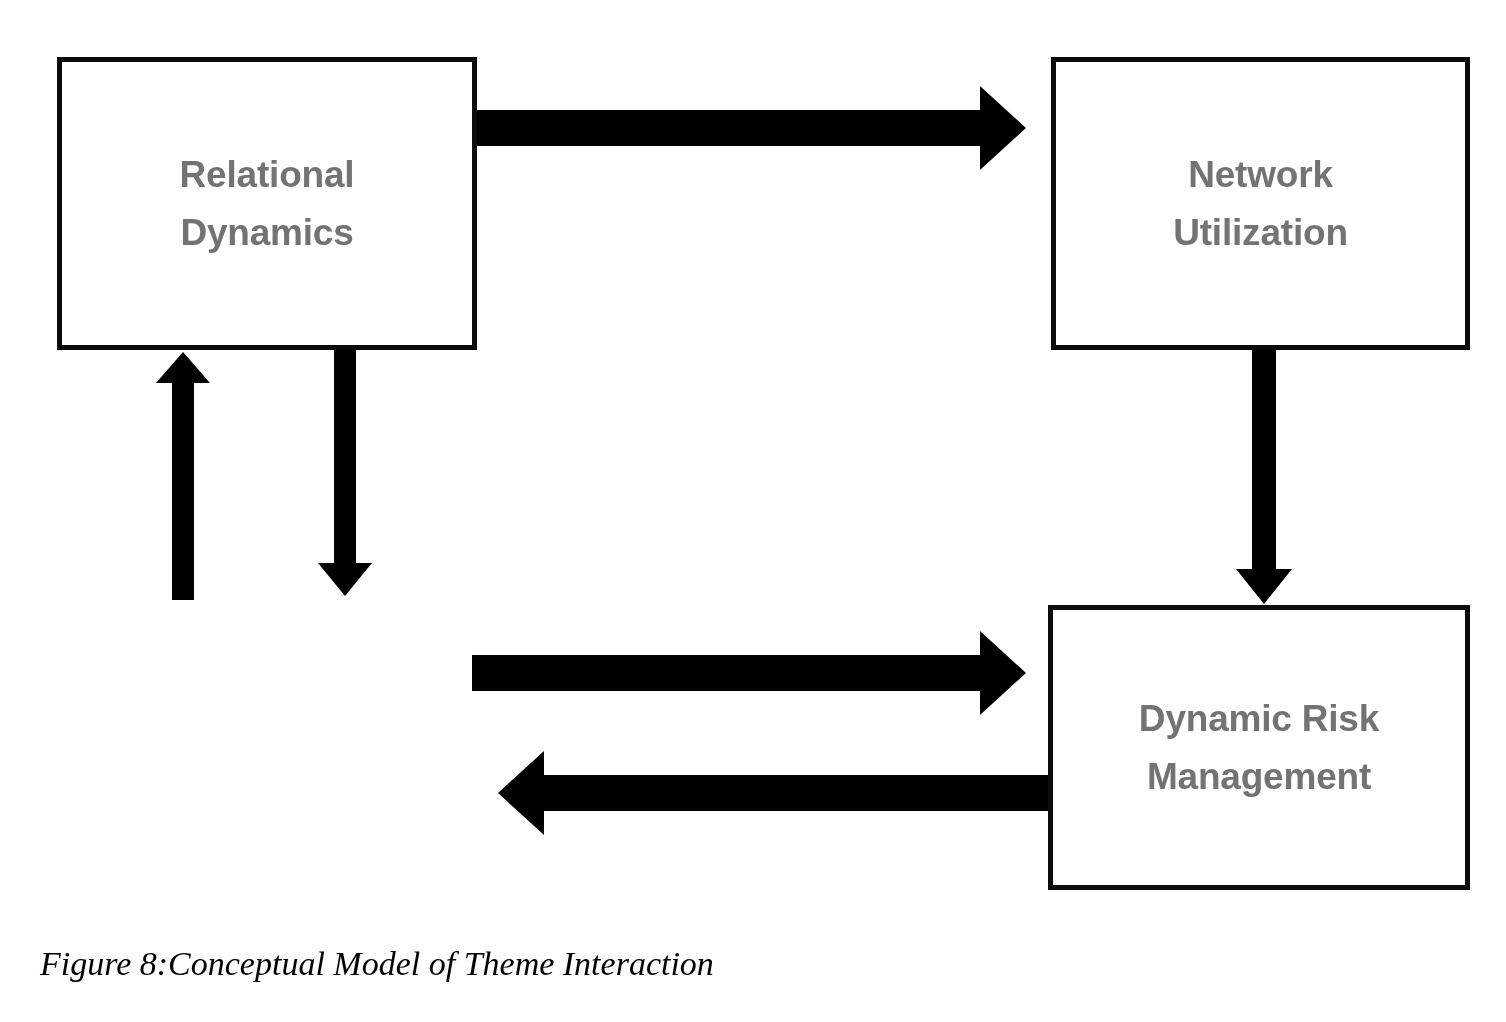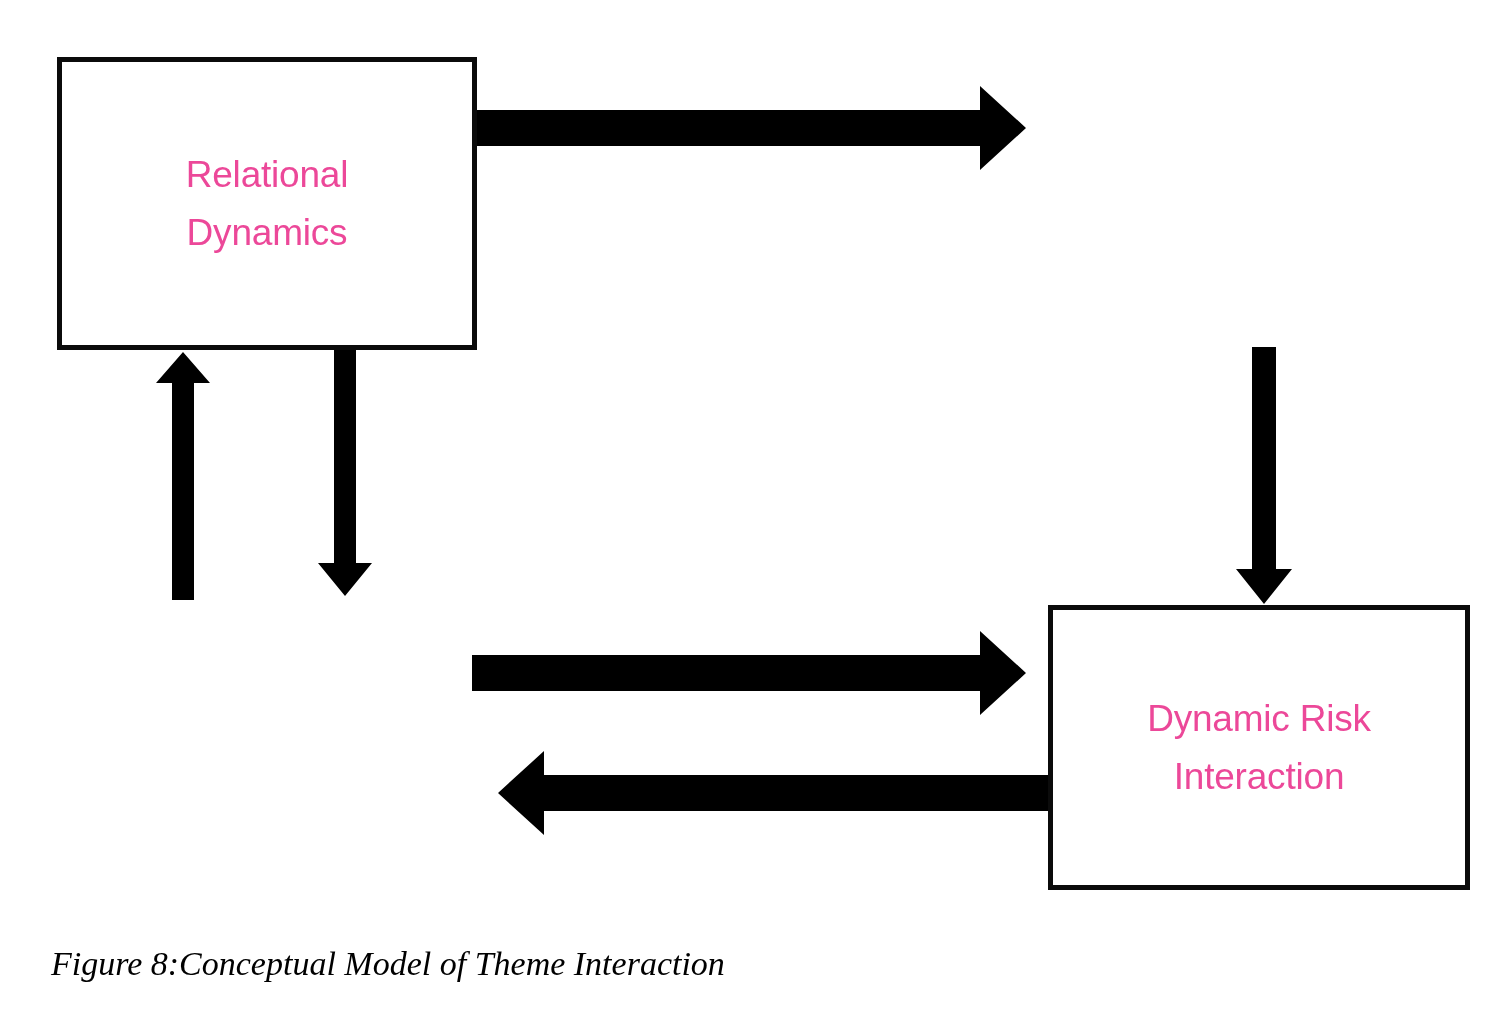--- a/index.html
+++ b/index.html
@@ -31,45 +31,45 @@
     border: 5px solid #0b0b0b;
     background: #ffffff;
     display: flex;
     align-items: center;
     justify-content: center;
     text-align: center;
     z-index: 3;
   }
   .node-label {
     font-family: "Liberation Sans", sans-serif;
-    font-weight: normal;
+    font-weight: bold;
     font-size: 37px;
     line-height: 1.55;
-    color: #ec4899;
+    color: #737373;
     letter-spacing: -0.2px;
     white-space: pre-line;
     padding: 0 14px;
   }
   
   #node-relational-dynamics { left: 57px;   top: 57px;  width: 420px; height: 293px; }
   #node-network-utilization { left: 1051px; top: 57px;  width: 419px; height: 293px; }
   #node-interplay-decision  { left: 57px;   top: 597px; width: 420px; height: 293px; }
   #node-dynamic-risk        { left: 1048px; top: 605px; width: 422px; height: 285px; }
 
   .edge-layer {
     position: absolute;
     left: 0;
     top: 0;
     width: 1506px;
     height: 1022px;
     z-index: 2;
   }
   .caption {
     position: absolute;
-    left: 51px;
+    left: 40px;
     top: 944px;
     font-family: "Liberation Serif", serif;
     font-style: italic;
     font-size: 34px;
     line-height: 1.2;
     color: #000000;
     white-space: nowrap;
   }
 </style>
 </head>
@@ -104,24 +104,28 @@
       <g>
         <polygon fill="#000000" points="1052,775 544,775 544,751 498,793 544,835 544,811 1052,811"></polygon>
       </g>
     </svg>
 
     <div class="node-box" id="node-relational-dynamics">
       <div class="node-label">Relational
 Dynamics</div>
     </div>
 
+    <div class="node-box" id="node-network-utilization">
+      <div class="node-label">Network
+Utilization</div>
+    </div>
 
 
     <div class="node-box" id="node-dynamic-risk">
       <div class="node-label">Dynamic Risk
-Interaction</div>
+Management</div>
     </div>
 
   </div>
 
   <div class="caption">Figure 8:Conceptual Model of Theme Interaction</div>
 
 </div>
 
 </body></html>

